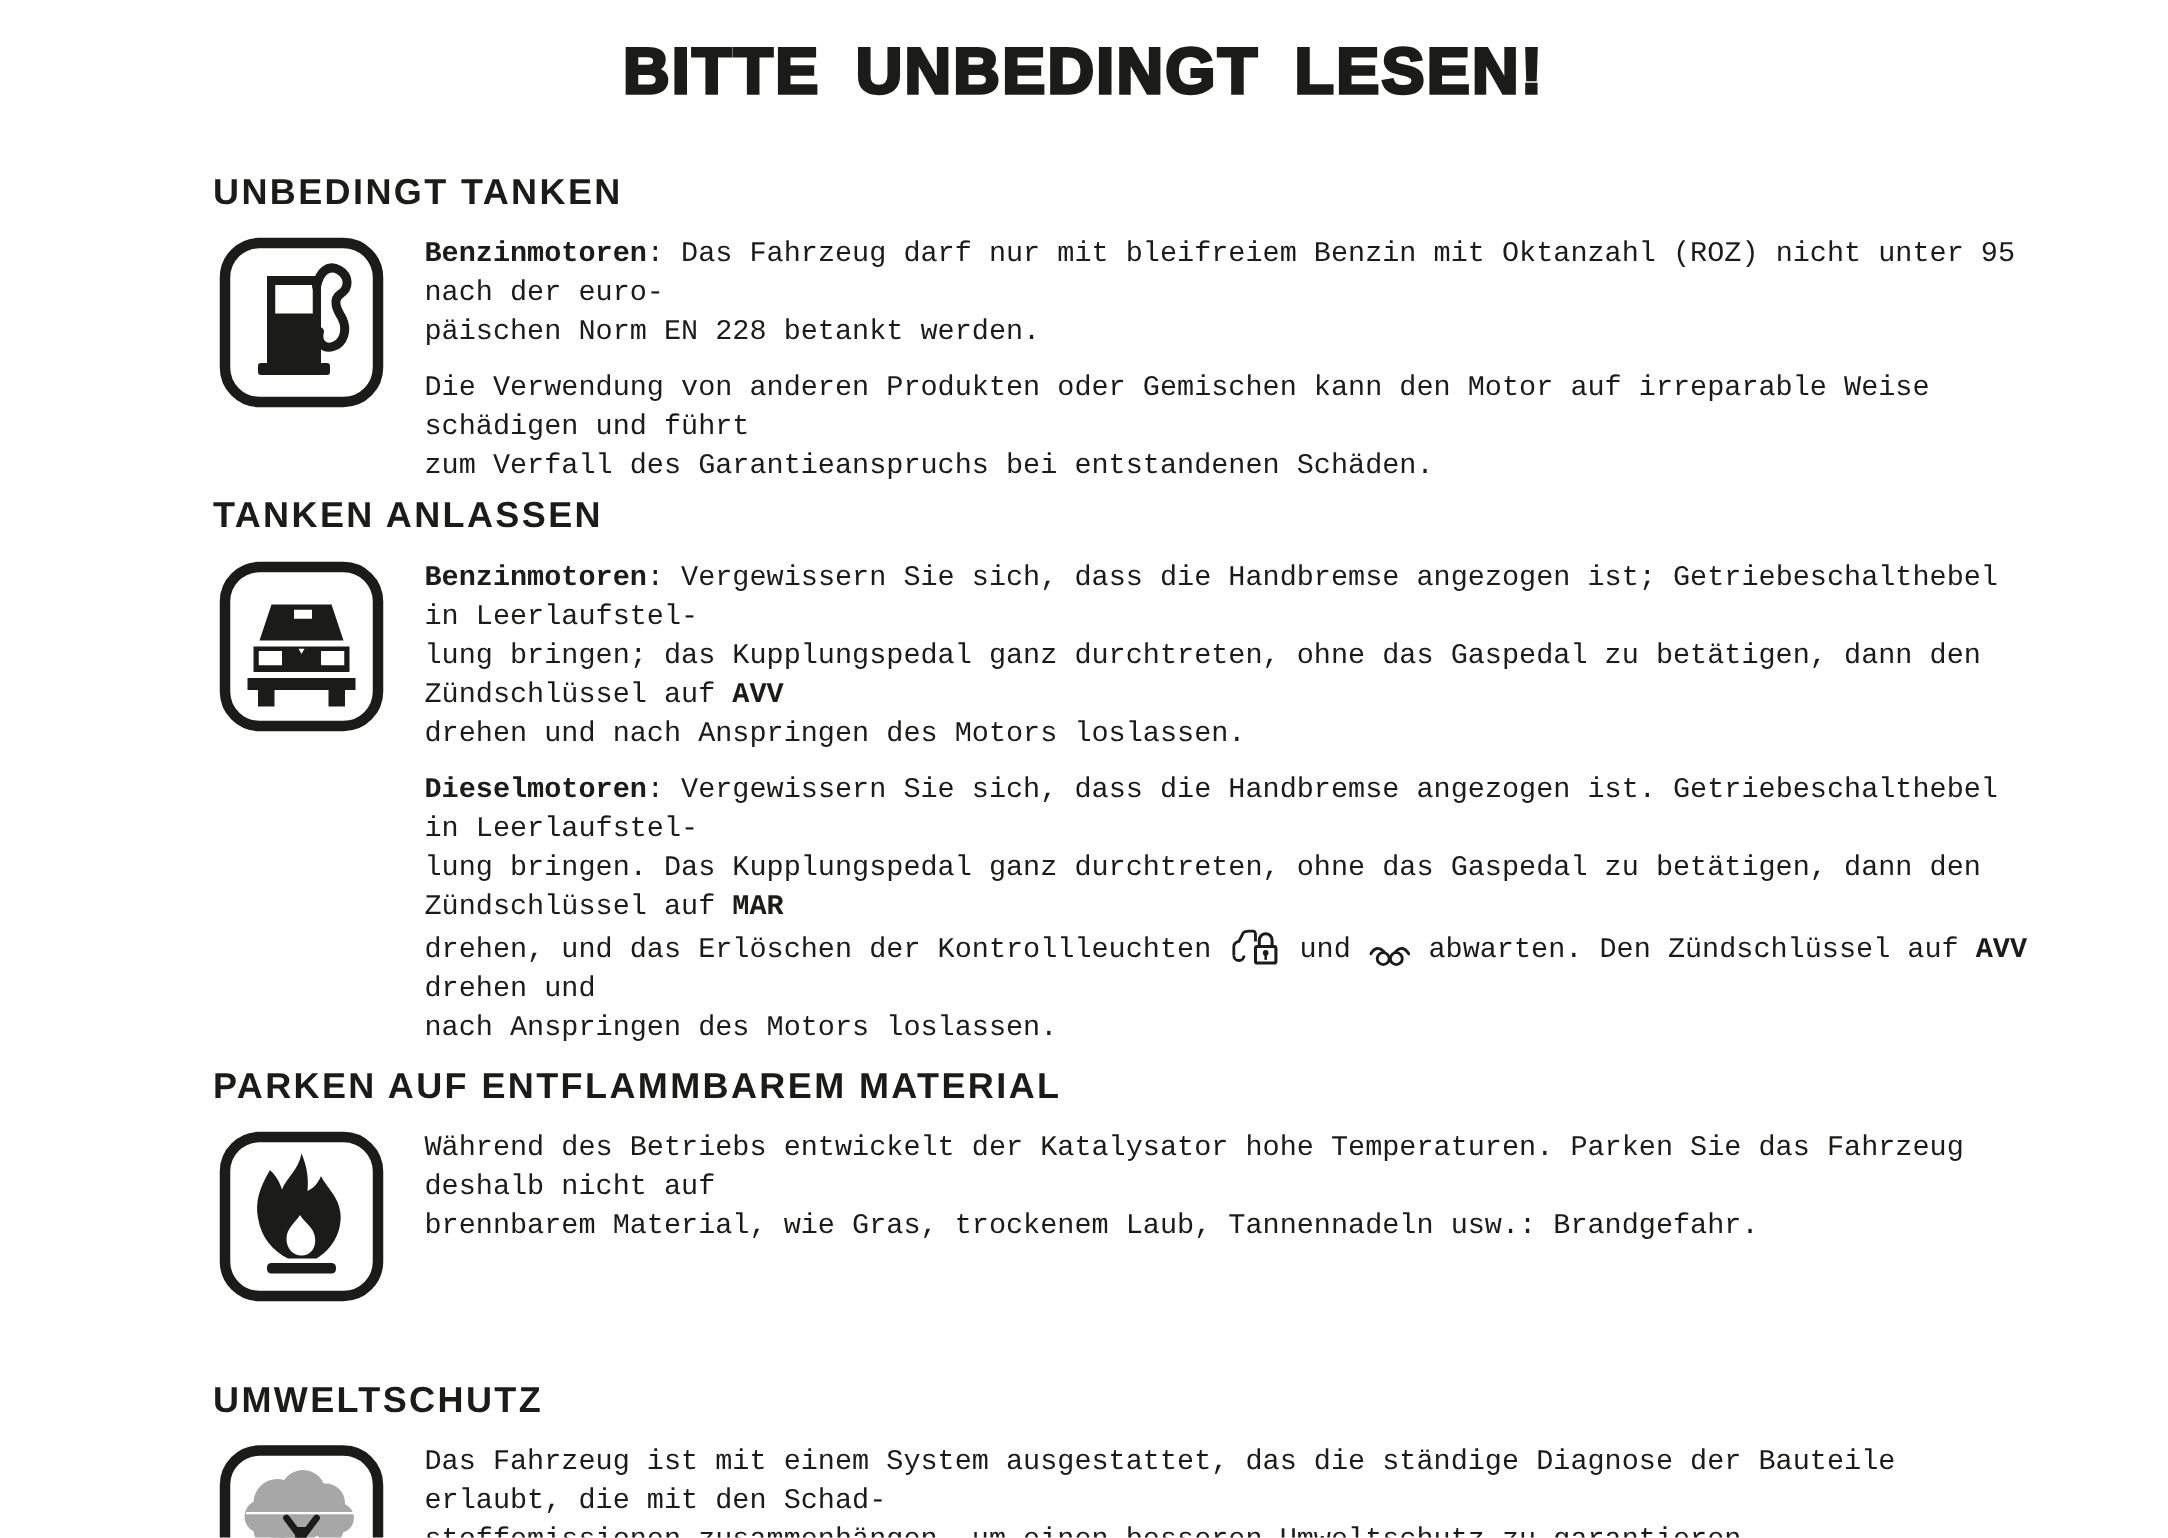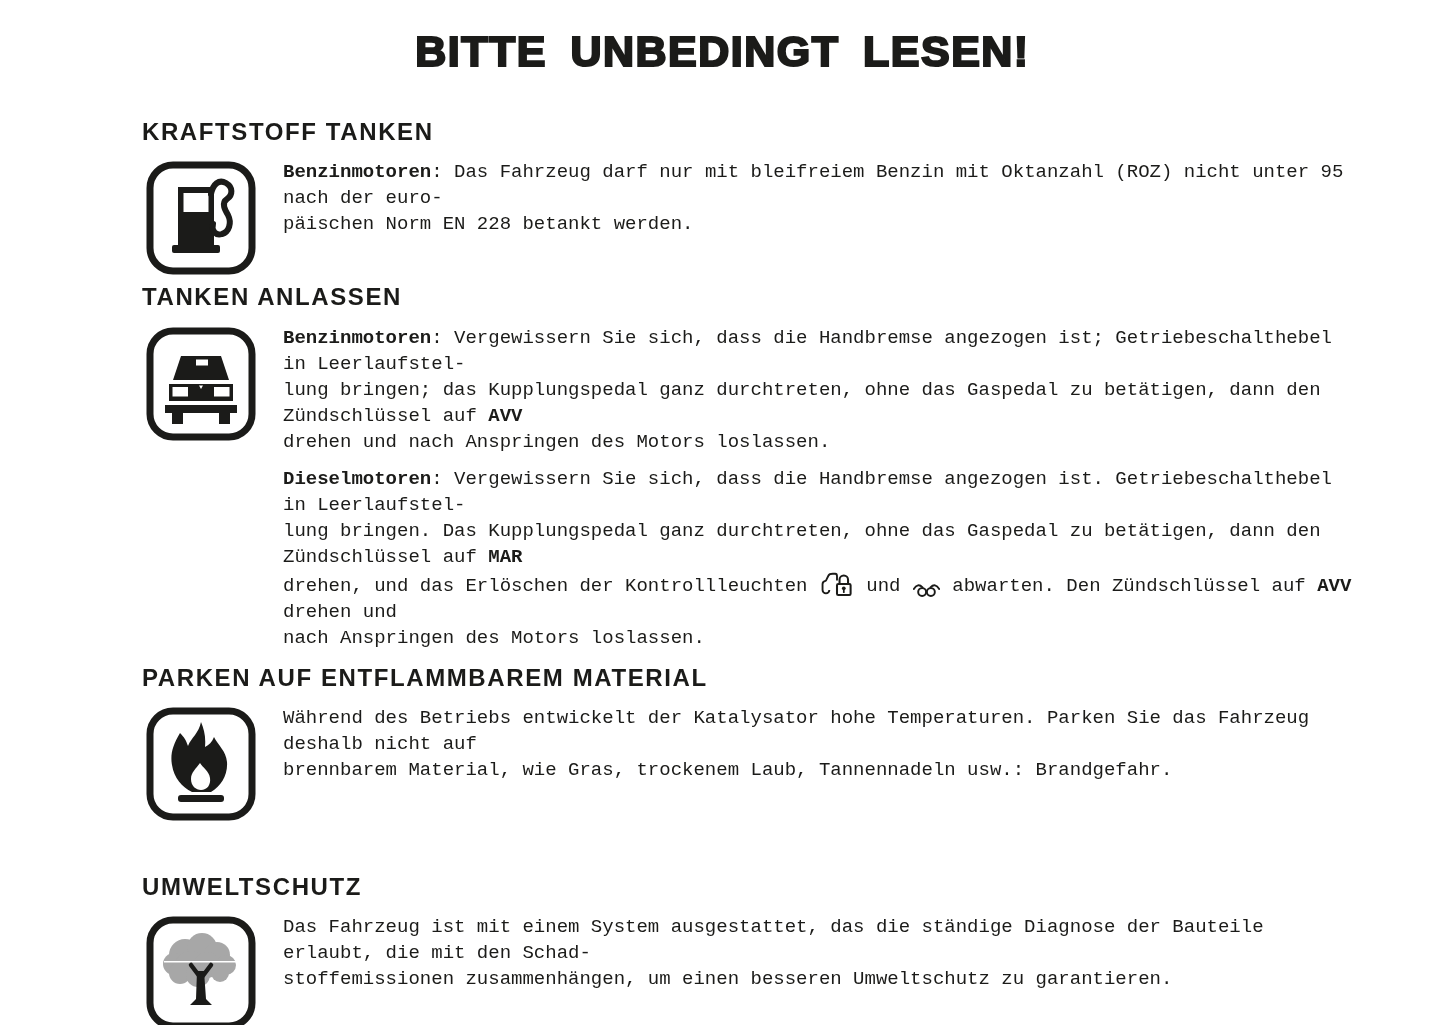--- a/index.html
+++ b/index.html
@@ -2,21 +2,21 @@
 <html lang="de"><head>
 <meta charset="utf-8">
 <style>
   html,body{margin:0;padding:0;}
   body{
     width:1445px;height:1025px;background:#ffffff;
     font-family:"Liberation Sans",sans-serif;color:#1b1b19;
     overflow:hidden;
   }
   .page-title{
-    margin:0;padding-top:28px;text-align:center;
+    margin:11px;padding-top:14px;text-align:center;
     font-size:43px;line-height:1.1;font-weight:800;
     letter-spacing:1.5px;word-spacing:10px;
     -webkit-text-stroke:2.2px #1b1b19;
   }
   .content{margin:0 86px 0 142px;}
   .section-heading{
     margin:0 0 14px 0;font-size:24px;font-weight:700;
     letter-spacing:1.6px;line-height:1.05;
   }
   .mt-s1{margin-top:44px;}
@@ -34,33 +34,34 @@
   .inline-icon svg{display:inline-block;}
 </style>
 </head>
 <body>
 
 <h1 class="page-title">BITTE UNBEDINGT LESEN!</h1>
 
 <div class="content">
 
   <section>
-    <h2 class="section-heading mt-s1">KRAFTSTOFF TANKEN</h2>
+    <h2 class="section-heading mt-s1">UNBEDINGT TANKEN</h2>
     <div class="section-row">
       <div class="icon-box">
         <svg width="112" height="116" viewBox="0 0 112 116" xmlns="http://www.w3.org/2000/svg">
           <rect x="5" y="5" width="102" height="106" rx="23" fill="#fff" stroke="#1b1b19" stroke-width="7"></rect>
           <rect x="33" y="27" width="36" height="58" fill="#1b1b19"></rect>
           <rect x="38.5" y="33" width="25" height="19" fill="#ffffff"></rect>
           <rect x="27" y="85" width="48" height="8" rx="2" fill="#1b1b19"></rect>
           <path d="M66 34 C68 24 74 19 81 23 C88 27 88 35 82 39 C76 43 80 50 83 55 C87 63 84 72 77 74 C71 76 66 71 68 64" fill="none" stroke="#1b1b19" stroke-width="6" stroke-linecap="round"></path>
         </svg>
       </div>
       <div class="section-body">
           <p class="para"><strong>Benzinmotoren</strong>: Das Fahrzeug darf nur mit bleifreiem Benzin mit Oktanzahl (ROZ) nicht unter 95 nach der euro-<br>päischen Norm EN 228 betankt werden.</p>
+          <p class="para">Die Verwendung von anderen Produkten oder Gemischen kann den Motor auf irreparable Weise schädigen und führt<br>zum Verfall des Garantieanspruchs bei entstandenen Schäden.</p>
         </div>
     </div>
   </section>
 
   <section>
     <h2 class="section-heading mt-s2">TANKEN ANLASSEN</h2>
     <div class="section-row">
       <div class="icon-box">
         <svg width="112" height="116" viewBox="0 0 112 116" xmlns="http://www.w3.org/2000/svg">
           <rect x="5" y="5" width="102" height="106" rx="23" fill="#fff" stroke="#1b1b19" stroke-width="7"></rect>

